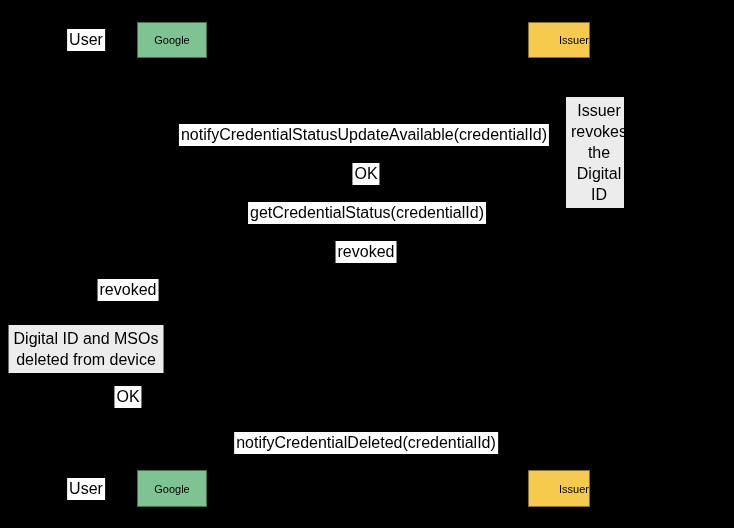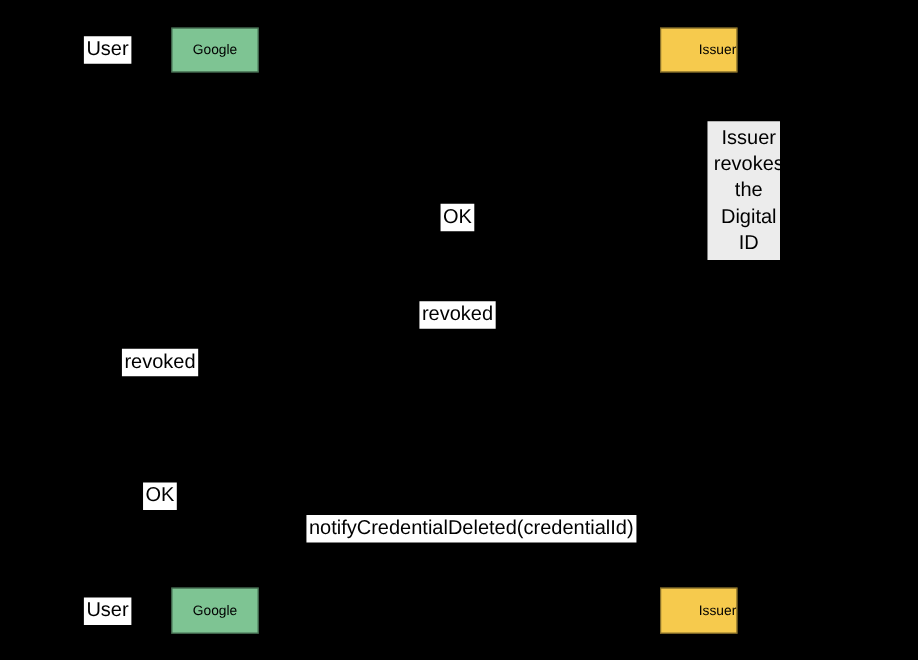--- a/index.html
+++ b/index.html
@@ -58,40 +58,44 @@
   .pos-google-top    { left: 137px; top: 22px;  width: 70px; height: 36px; }
   .pos-issuer-top    { left: 528px; top: 22px;  width: 62px; height: 36px; }
   .pos-note-issuer   { left: 560px; top: 97px; margin-left: 39px; }
   .pos-msg-0         { left: 364px; top: 124px; }
   .pos-msg-1         { left: 366px; top: 163px; }
   .pos-msg-2         { left: 367px; top: 202px; }
   .pos-msg-3         { left: 366px; top: 241px; }
   .pos-msg-4         { left: 128px; top: 279px; }
   .pos-note-device   { left: 86px;  top: 325px; }
   .pos-msg-5         { left: 128px; top: 386px; }
-  .pos-msg-6         { left: 366px; top: 412px; margin-left: 11px; }
+  .pos-msg-6         { left: 366px; top: 432px; }
   .pos-user-bottom   { left: 86px;  top: 478px; }
   .pos-google-bottom { left: 137px; top: 470px; width: 70px; height: 37px; }
   .pos-issuer-bottom { left: 528px; top: 470px; width: 62px; height: 37px; }
 </style>
 </head>
 <body>
 
 <div class="canvas">
 
   <div class="label pos-user-top">User</div>
   <div class="box google pos-google-top">Google</div>
   <div class="box issuer pos-issuer-top">Issuer</div>
 
   <div class="note pos-note-issuer">Issuer revokes the Digital ID</div>
 
+  <div class="label pos-msg-0">notifyCredentialStatusUpdateAvailable(credentialId)</div>
   <div class="label pos-msg-1">OK</div>
+  <div class="label pos-msg-2">getCredentialStatus(credentialId)</div>
   <div class="label pos-msg-3">revoked</div>
   <div class="label pos-msg-4">revoked</div>
 
+  <div class="note pos-note-device">Digital ID and MSOs
+deleted from device</div>
 
   <div class="label pos-msg-5">OK</div>
   <div class="label pos-msg-6">notifyCredentialDeleted(credentialId)</div>
 
   <div class="label pos-user-bottom">User</div>
   <div class="box google pos-google-bottom">Google</div>
   <div class="box issuer pos-issuer-bottom">Issuer</div>
 
 </div>
 

